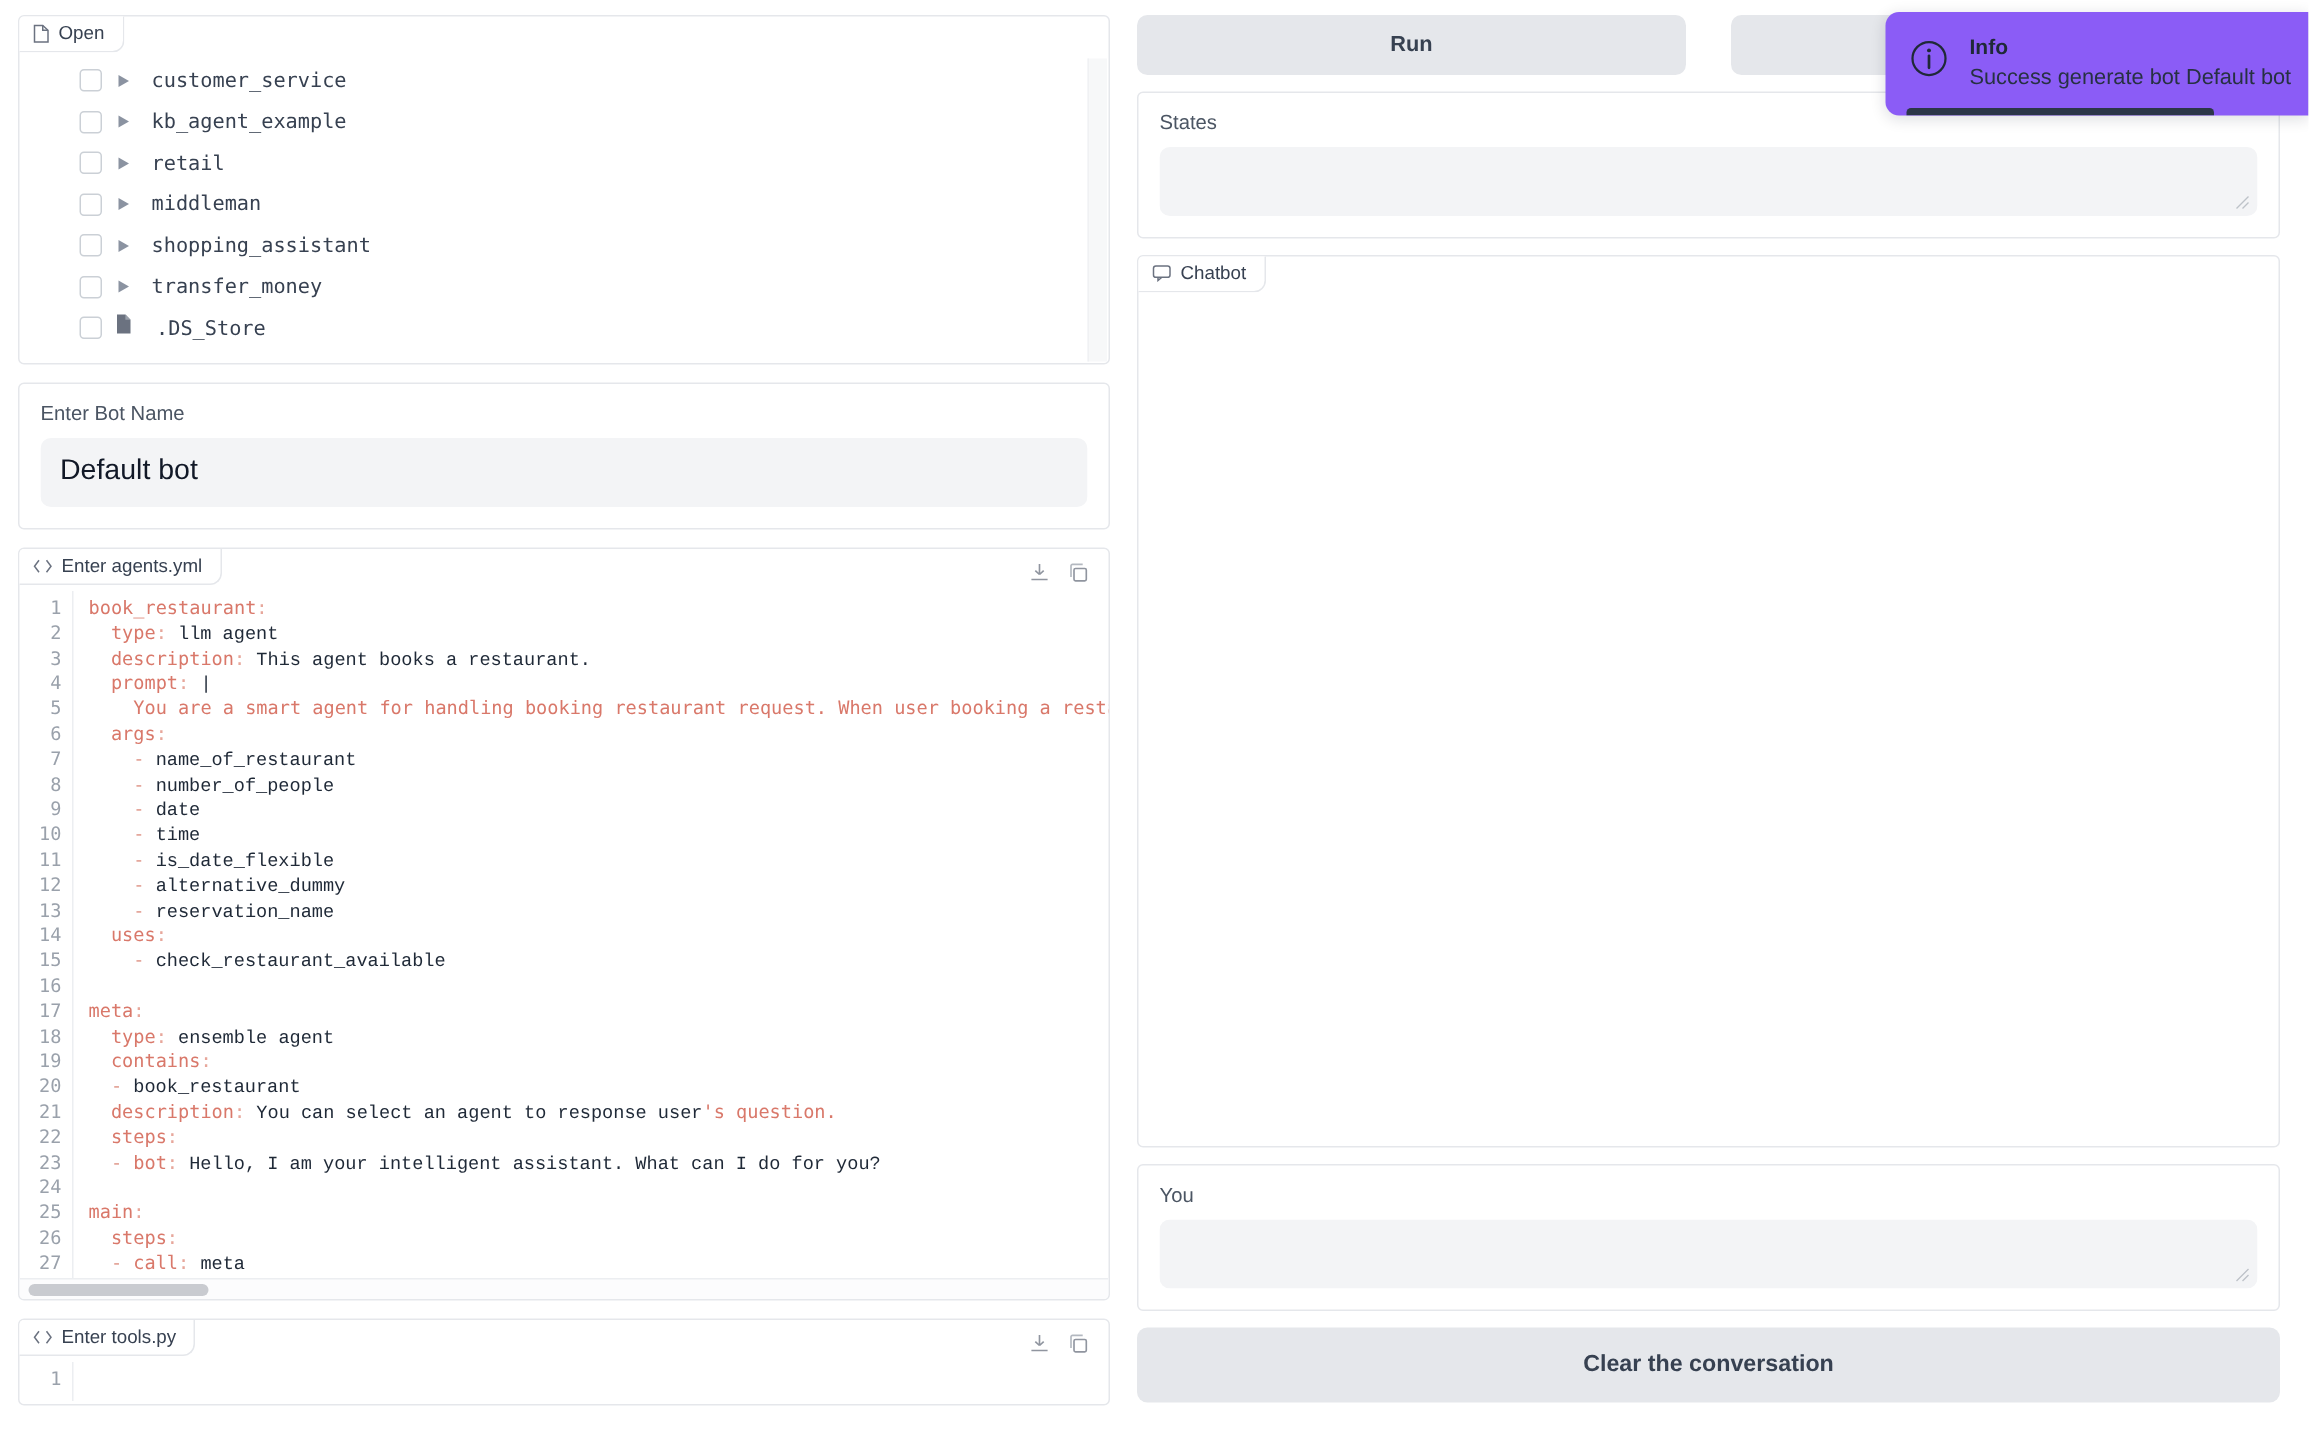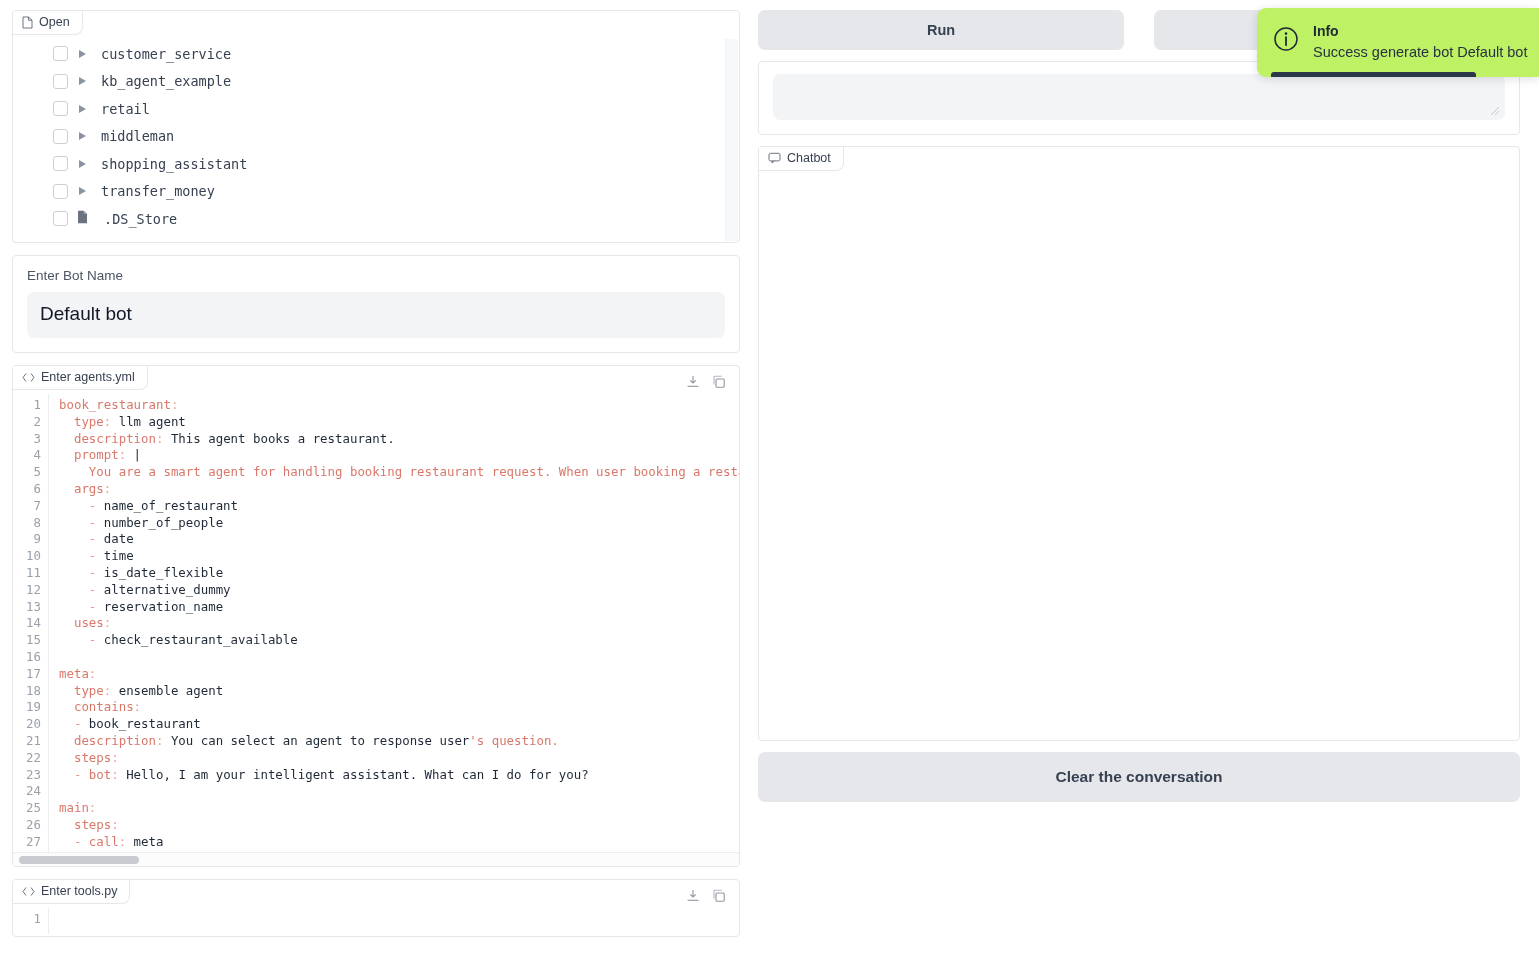--- a/index.html
+++ b/index.html
@@ -169,21 +169,21 @@
   .code-area {
     flex: 1 1 auto;
     padding: 3px 0 0 10px;
     white-space: pre;
     overflow: hidden;
   }
   .code-area div { height: 16.8px; }
   .k  { color: #d9786a; }
   .p  { color: #e7a79b; }
   .s  { color: #d9786a; }
-  .t  { color: #1f2937; }
+  .t  { color: #1f2937; font-family: Liberation Mono, monospace; }
   .dash { color: #e09a8d; }
   .hscroll {
     height: 14px;
     border-top: 1px solid #eceef1;
     background: #fcfcfd;
     padding: 3px 6px;
   }
   .hscroll-thumb {
     width: 120px; height: 8px;
     border-radius: 5px;
@@ -237,21 +237,21 @@
     cursor: pointer;
     font-family: "Liberation Sans", sans-serif;
   }
 
   
   .toast {
     position: absolute;
     top: 8px;
     right: 0px;
     width: 282px;
-    background: #bef264;
+    background: #8b5cf6;
     border-radius: 9px 0 0 9px;
     box-shadow: 0 2px 10px rgba(15,23,42,.14);
     padding: 14px 14px 14px 16px;
     display: flex;
     gap: 14px;
     align-items: flex-start;
     overflow: hidden;
     z-index: 50;
   }
   .toast-icon { flex: 0 0 26px; margin-top: 4px; }
@@ -441,40 +441,49 @@
   </div>
 
   <div class="right-col">
 
     <div class="btn-row">
       <button class="btn">Run</button>
       <button class="btn"></button>
     </div>
 
     <div class="panel states-panel">
+      <div class="field-label">States</div>
       <div class="textbox">
         <svg class="resize-grip" viewBox="0 0 11 11">
           <path d="M10 2L2 10M10 6l-4 4" stroke="#9aa1ab" stroke-width="0.9"></path>
         </svg>
       </div>
     </div>
 
     <div class="panel chatbot-panel">
       <div class="tab-chip">
         <span>
           <svg width="13" height="12" viewBox="0 0 13 12" fill="none">
             <rect x="1" y="1.3" width="11" height="7.6" rx="1.6" stroke="#6b7280" stroke-width="1"></rect>
             <path d="M4 9v2l2.4-2" stroke="#6b7280" stroke-width="1" fill="none"></path>
           </svg>
         </span>
         <span>Chatbot</span>
       </div>
       <div class="chat-body" id="chat-body"></div>
     </div>
 
+    <div class="panel you-panel">
+      <div class="field-label">You</div>
+      <div class="textbox">
+        <svg class="resize-grip" viewBox="0 0 11 11">
+          <path d="M10 2L2 10M10 6l-4 4" stroke="#9aa1ab" stroke-width="0.9"></path>
+        </svg>
+      </div>
+    </div>
 
     <button class="clear-btn">Clear the conversation</button>
   </div>
 
   <div class="toast">
     <span class="toast-icon">
       <svg width="26" height="26" viewBox="0 0 26 26" fill="none">
         <circle cx="13" cy="13" r="11" stroke="#1f2937" stroke-width="1.5"></circle>
         <circle cx="13" cy="7.6" r="1.3" fill="#1f2937"></circle>
         <path d="M13 11.2v8" stroke="#1f2937" stroke-width="1.8" stroke-linecap="round"></path>

